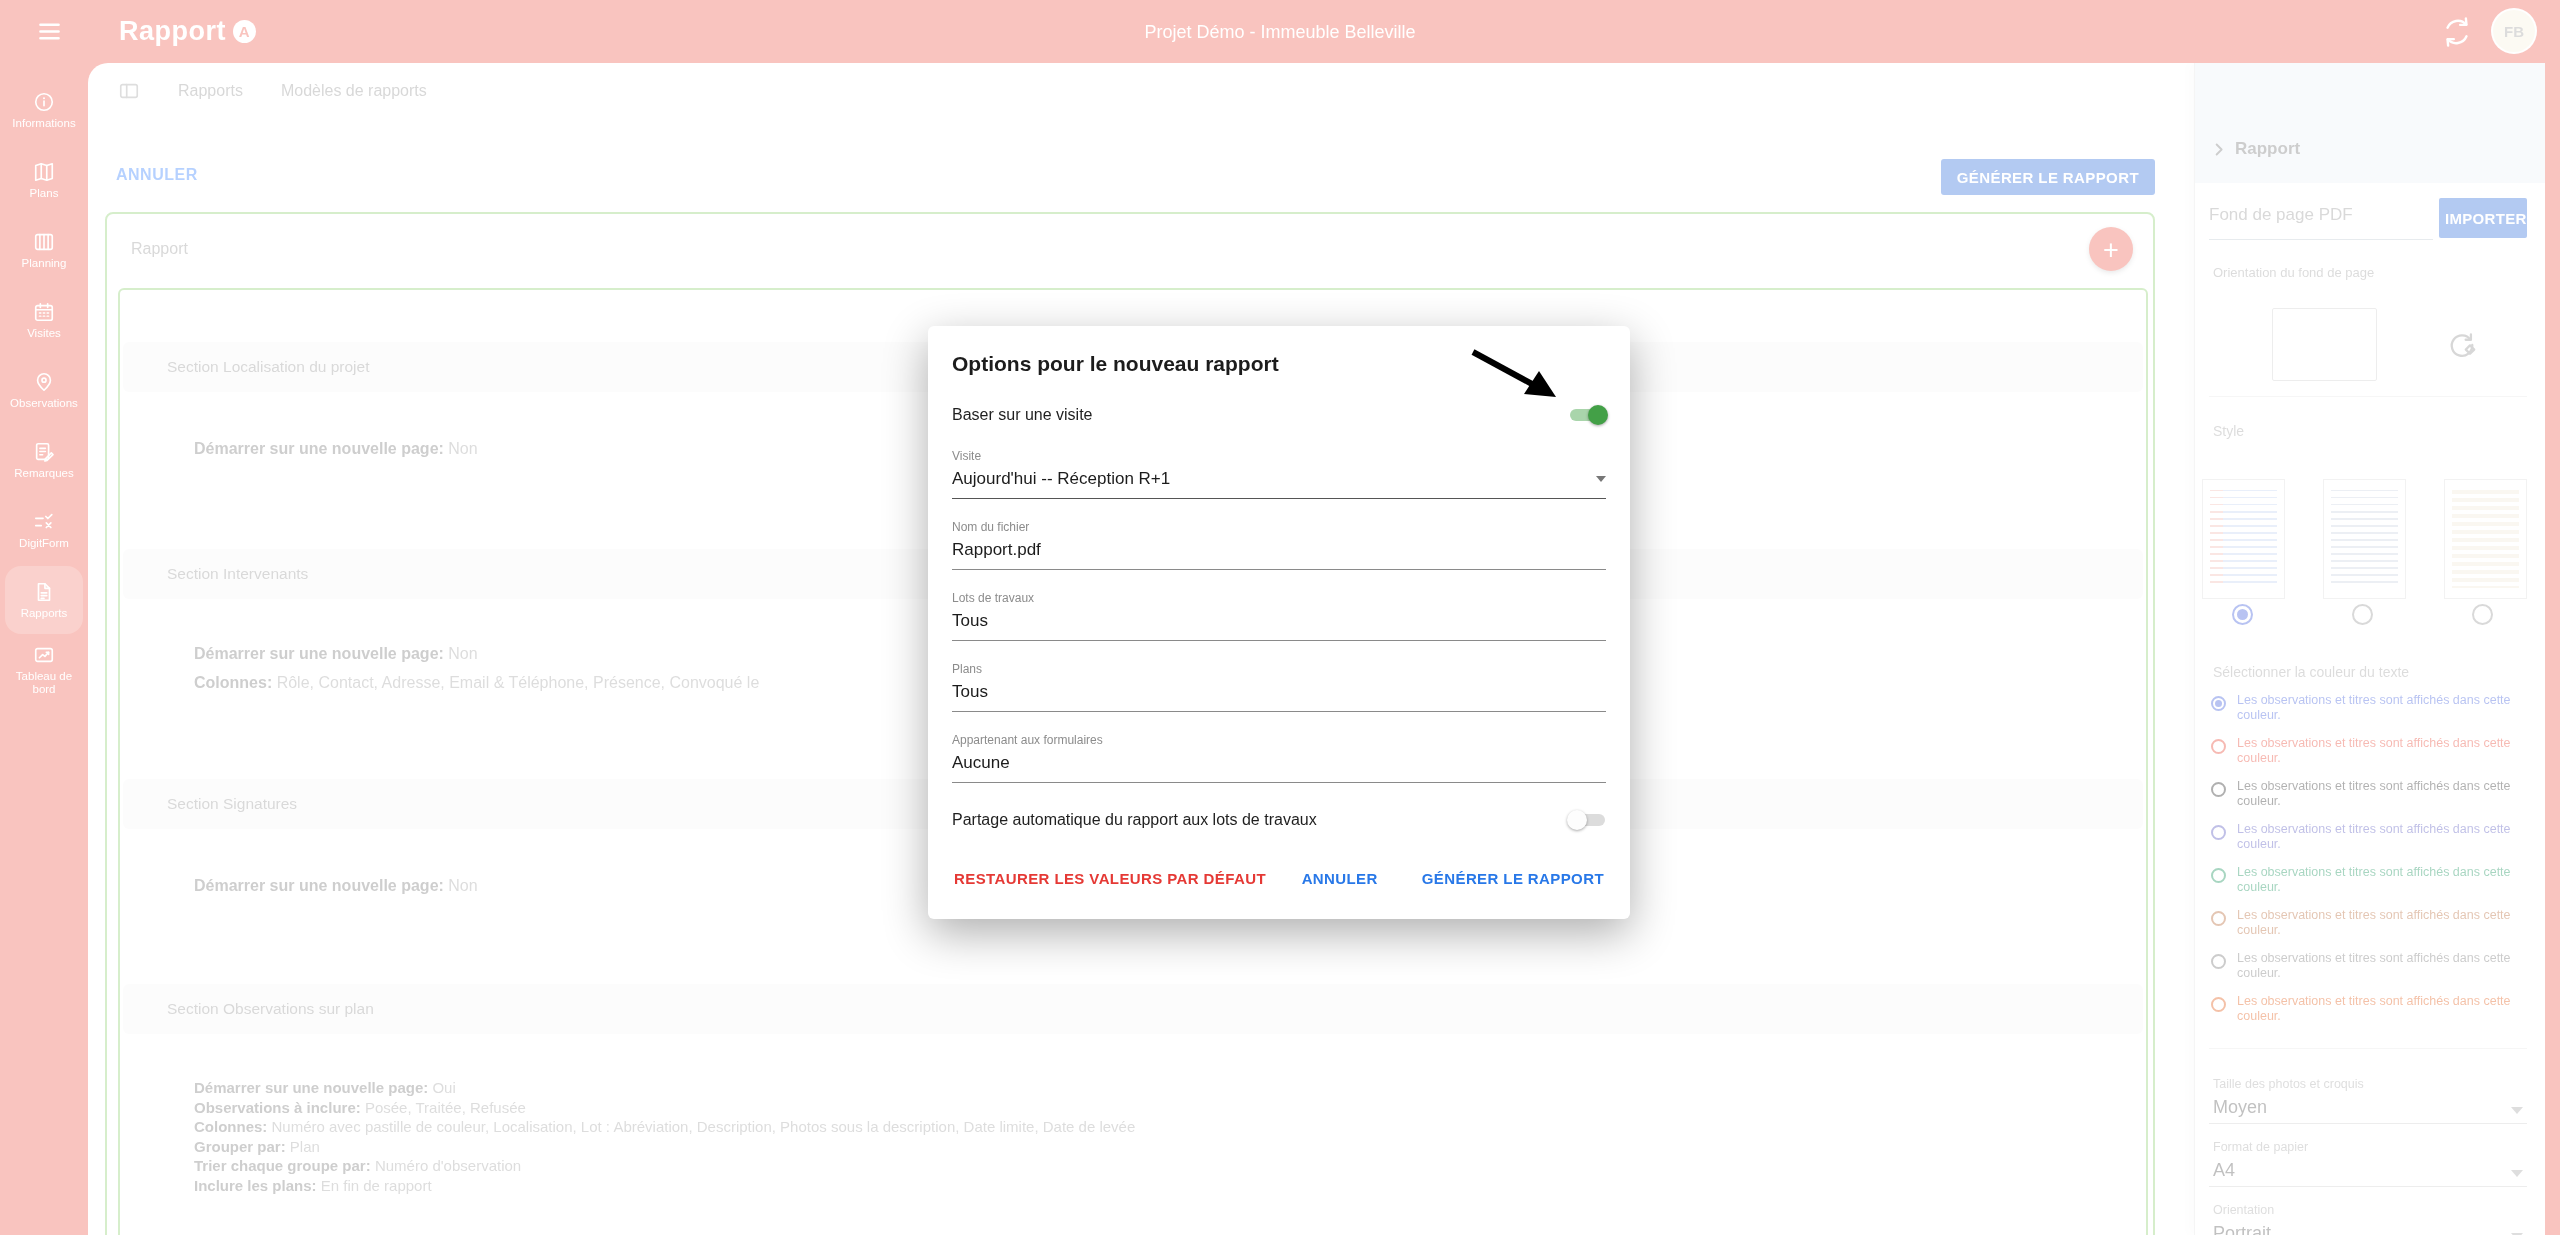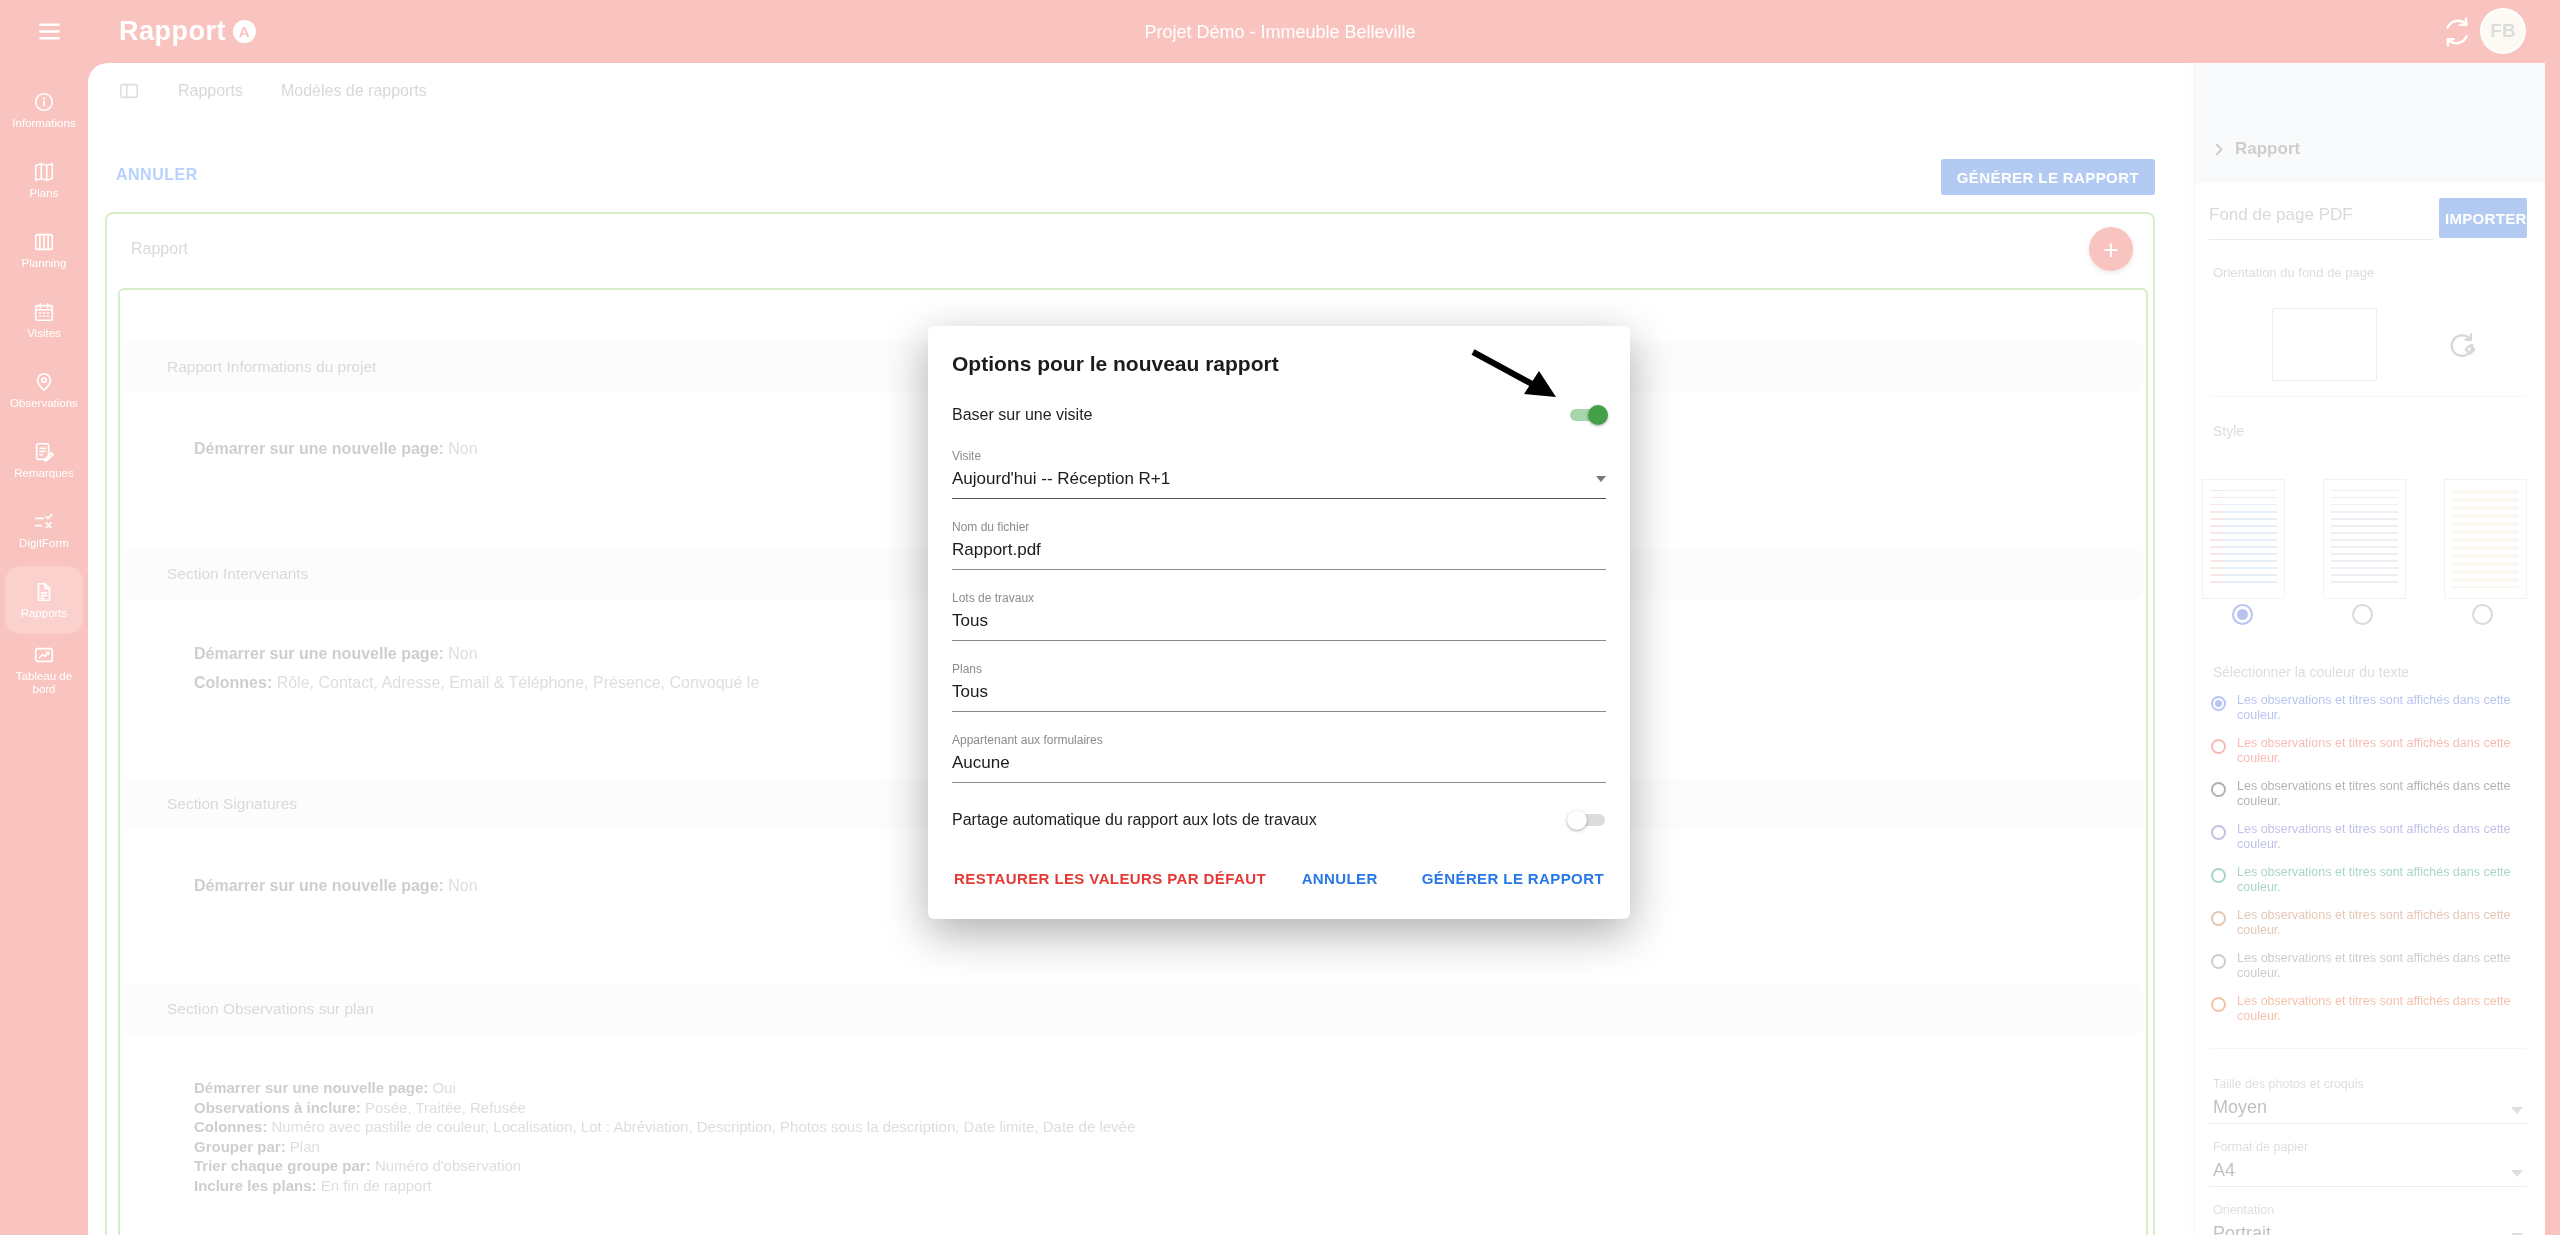--- a/index.html
+++ b/index.html
@@ -10,23 +10,23 @@
   .topbar{position:absolute;left:0;top:0;width:2560px;height:63px;background:#EE5443;
     display:flex;align-items:center;z-index:1;}
   .menu-btn{margin-left:30px;background:none;border:none;cursor:pointer;display:flex;}
   .logo{margin-left:50px;color:#fff;font-size:27px;font-weight:bold;letter-spacing:.5px;
     display:flex;align-items:center;gap:7px;}
   .logo-badge{width:23px;height:23px;border-radius:50%;background:#fff;color:#EE5443;
     font-size:15px;font-weight:bold;display:grid;place-items:center;}
   .tb-title{position:absolute;left:50%;top:50%;transform:translate(-50%,-50%);
     color:#fff;font-size:18px;}
   .sync-btn{position:absolute;right:78px;top:12px;background:none;border:none;cursor:pointer;}
-  .avatar{position:absolute;right:34px;top:8px;width:46px;height:46px;border-radius:50%;
+  .avatar{position:absolute;right:23px;top:8px;width:46px;height:46px;border-radius:50%;
     background:#F6F0DC;border:2px solid rgba(255,255,255,.95);color:#9A9A9A;
-    font-size:19px;font-weight:bold;display:grid;place-items:center;box-sizing:border-box;}
+    font-size:15px;font-weight:bold;display:grid;place-items:center;box-sizing:border-box;}
 
   
   .sidebar{position:absolute;left:0;top:63px;width:88px;bottom:0;background:#EE5443;
     display:flex;flex-direction:column;padding-top:12px;z-index:1;}
   .side-item{position:relative;min-height:62px;display:flex;flex-direction:column;
     align-items:center;justify-content:center;gap:4px;color:#fff;cursor:pointer;
     padding:3px 0;margin:1px 5px;border-radius:16px;}
   .side-item.active{background:rgba(255,255,255,.22);}
   .side-icon{width:22px;height:22px;display:grid;place-items:center;color:#fff;}
   .side-icon svg{width:22px;height:22px;}
@@ -288,21 +288,21 @@
       <span class="cancel-link">ANNULER</span>
       <button class="gen-btn">GÉNÉRER LE RAPPORT</button>
 
       <div class="report-card">
         <div class="card-head">
           <span class="card-title">Rapport</span>
           <button class="plus-btn"><span>+</span></button>
         </div>
         <div class="sections-box">
             <div class="sec-h">
-              <span>Rapport Informations du projet</span>
+              <span>Section Localisation du projet</span>
             </div>
             <div class="sec-d">
               <div><b>Démarrer sur une nouvelle page:</b><span> Non</span></div>
             </div>
             <div class="sec-h">
               <span>Section Intervenants</span>
             </div>
             <div class="sec-d">
               <div><b>Démarrer sur une nouvelle page:</b><span> Non</span></div>
               <div><b>Colonnes:</b><span> Rôle, Contact, Adresse, Email &amp; Téléphone, Présence, Convoqué le</span></div>

